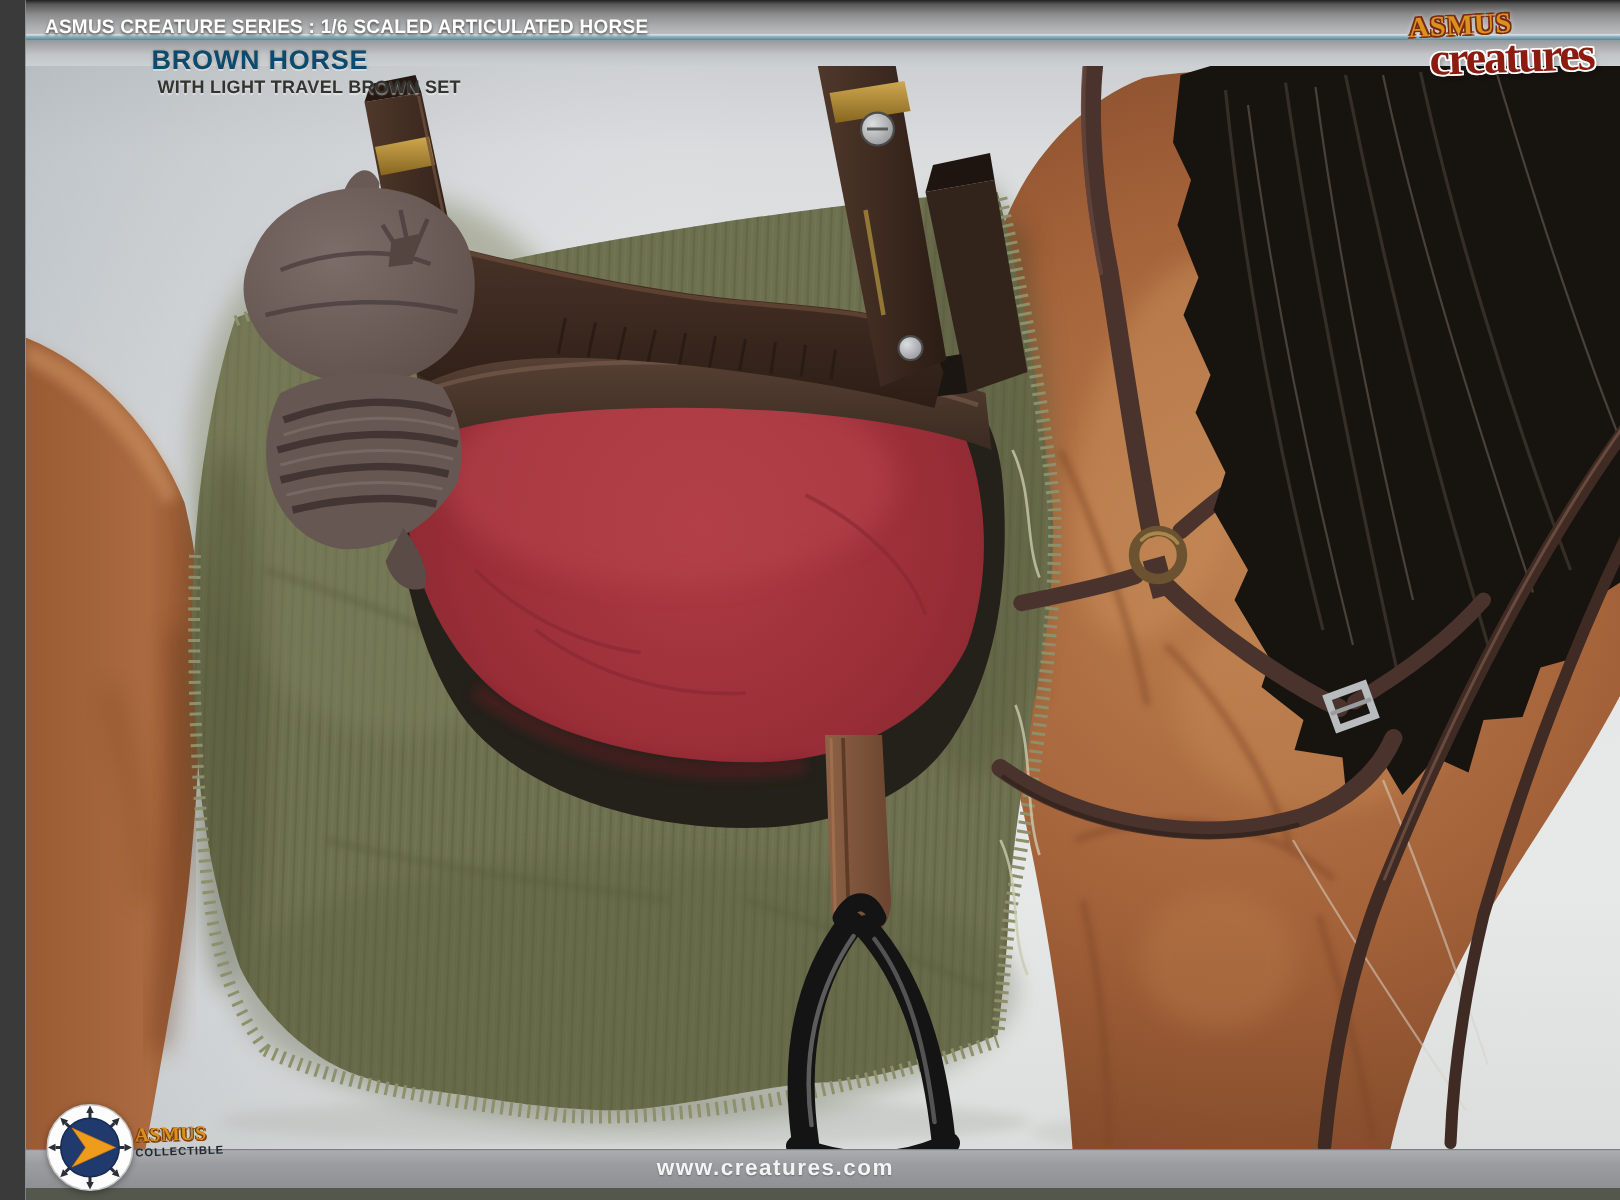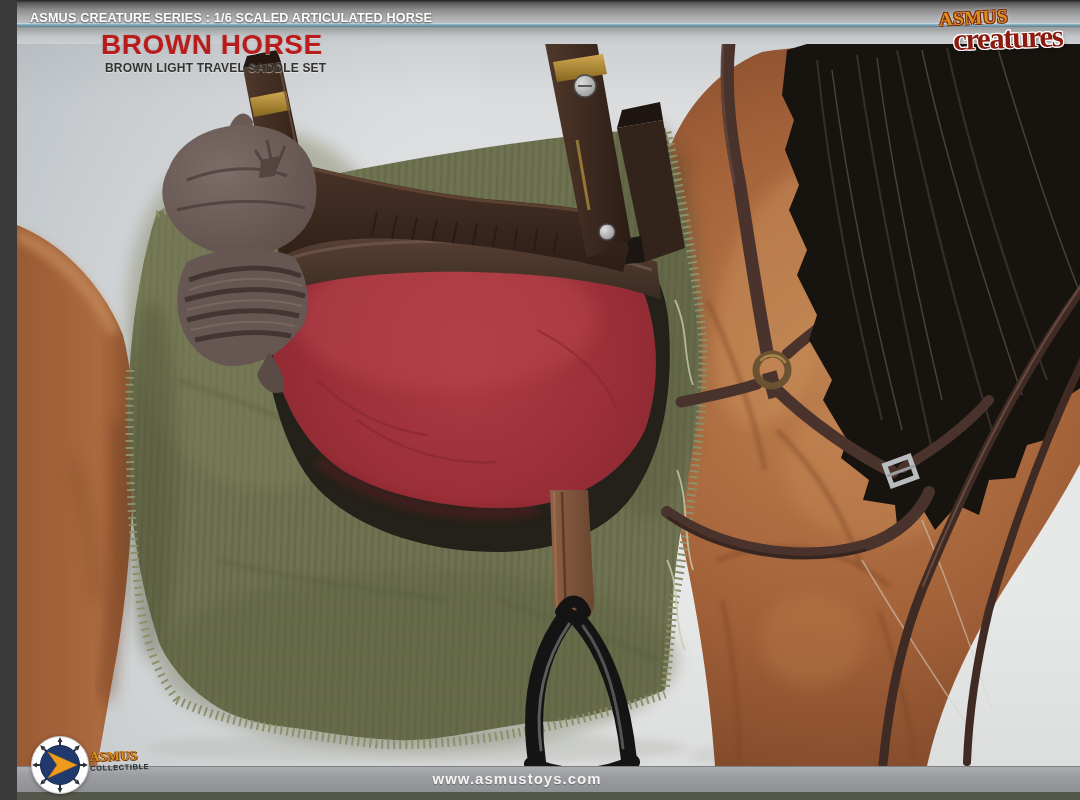--- a/index.html
+++ b/index.html
@@ -9,21 +9,21 @@
   .header-band{position:absolute;top:0;left:0;width:1080px;height:23px;z-index:4;
     background:linear-gradient(180deg,#202020 0%,#575757 12%,#8c8c8d 42%,#abacad 75%,#bcbdbe 100%);}
   .series-text{position:absolute;top:10px;left:13px;z-index:6;font-size:13px;font-weight:bold;
     color:#ffffff;letter-spacing:.2px;white-space:nowrap;transform:scaleX(.97);transform-origin:left;
     text-shadow:0 1px 2px rgba(40,40,40,.75);}
   .teal-line{position:absolute;top:23px;left:0;width:1080px;height:4px;z-index:4;
     background:linear-gradient(180deg,#dce9ee 0%,#8fb3c0 35%,#527d90 100%);}
   .subheader-fade{position:absolute;top:27px;left:0;width:1080px;height:17px;z-index:3;
     background:linear-gradient(180deg,#97999b 0%,#c2c5c7 55%,#cdd0d2 100%);}
   .title-block{position:absolute;top:31px;left:84px;z-index:7;line-height:1;}
-  .page-title{font-size:28px;font-weight:bold;color:#b91c1c;letter-spacing:.5px;white-space:nowrap;
+  .page-title{font-size:18px;font-weight:bold;color:#0c4a6e;letter-spacing:.5px;white-space:nowrap;
     text-shadow:0 1px 0 rgba(255,255,255,.45),0 0 2px rgba(70,40,20,.35);}
   .page-subtitle{margin-top:3px;margin-left:4px;font-size:12px;font-weight:bold;color:#33332f;
     letter-spacing:.2px;white-space:nowrap;text-shadow:0 1px 1px rgba(255,255,255,.5);}
   
   .brand{position:absolute;top:0;left:0;z-index:8;}
   .brand-asmus{position:absolute;left:922px;top:7px;font-family:"Liberation Serif",serif;
     font-size:19px;font-weight:bold;color:#d8921d;letter-spacing:.5px;transform:rotate(-3deg);
     text-shadow:-1px -1px 0 #7e2810,1px -1px 0 #7e2810,-1px 1px 0 #7e2810,1px 1px 0 #7e2810,0 0 4px #ffffff;}
   .brand-creatures{position:absolute;left:936px;top:20px;font-family:"Liberation Serif",serif;
     font-size:31px;font-weight:bold;color:#8c1b10;letter-spacing:-1.5px;transform:rotate(-2deg);
@@ -51,21 +51,21 @@
 
 <div class="stage">
 
   <div class="header-band"></div>
   <div class="series-text">ASMUS CREATURE SERIES : 1/6 SCALED ARTICULATED HORSE</div>
   <div class="teal-line"></div>
   <div class="subheader-fade"></div>
 
   <div class="title-block">
     <div class="page-title">BROWN HORSE</div>
-    <div class="page-subtitle">BROWN LIGHT TRAVEL SADDLE SET</div>
+    <div class="page-subtitle">WITH LIGHT TRAVEL BROWN SET</div>
   </div>
 
   <div class="brand">
     <div class="brand-asmus">ASMUS</div>
     <div class="brand-creatures">creatures</div>
   </div>
 
   <svg class="photo" width="1080" height="723" viewBox="0 43 1080 723">
     <defs>
       <linearGradient id="bg" x1="0" y1="43" x2="0" y2="766" gradientUnits="userSpaceOnUse">
@@ -324,21 +324,21 @@
         <line x1="871" y1="471" x2="897" y2="471" stroke="#9a9da0" stroke-width="3"></line>
       </g>
 
       <path d="M1080,268 C1010,360 950,480 905,590 C885,640 872,700 866,764" stroke="#3f2b24" stroke-width="9"></path>
       <path d="M1074,272 C1008,362 950,478 906,586" stroke="#7a5a4a" stroke-width="2" opacity=".7"></path>
       <path d="M1080,332 C1035,420 998,520 972,610 C960,660 952,710 950,762" stroke="#3f2b24" stroke-width="8"></path>
     </g>
   </svg>
 
   <div class="footer-bar"></div>
-  <div class="footer-url">www.asmustoys.com</div>
+  <div class="footer-url">www.creatures.com</div>
   <div class="footer-band"></div>
 
   <svg class="badge" width="60" height="60" viewBox="0 0 60 60">
     <circle cx="30" cy="30" r="28.5" fill="#fdfdfd" stroke="#c9c9c9" stroke-width="1"></circle>
     <g stroke="#2a2f38" stroke-width="2">
       <g>
           <line x1="47" y1="30" x2="53" y2="30"></line>
           <polygon points="53,27.5 58,30 53,32.5" fill="#2a2f38" stroke="none"></polygon>
         </g>
       <g transform="rotate(45 30 30)">

